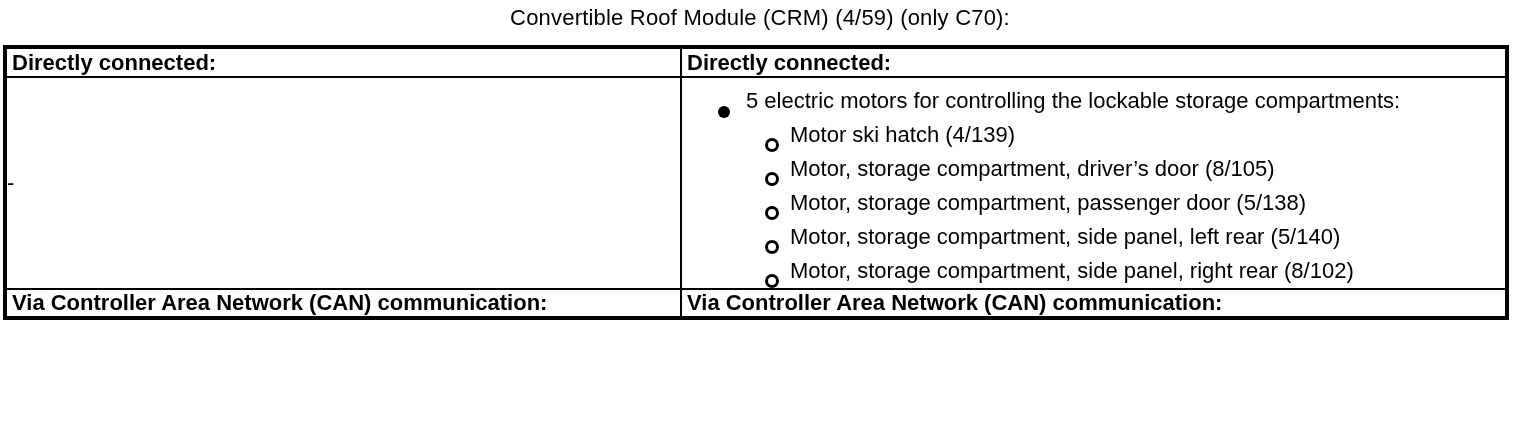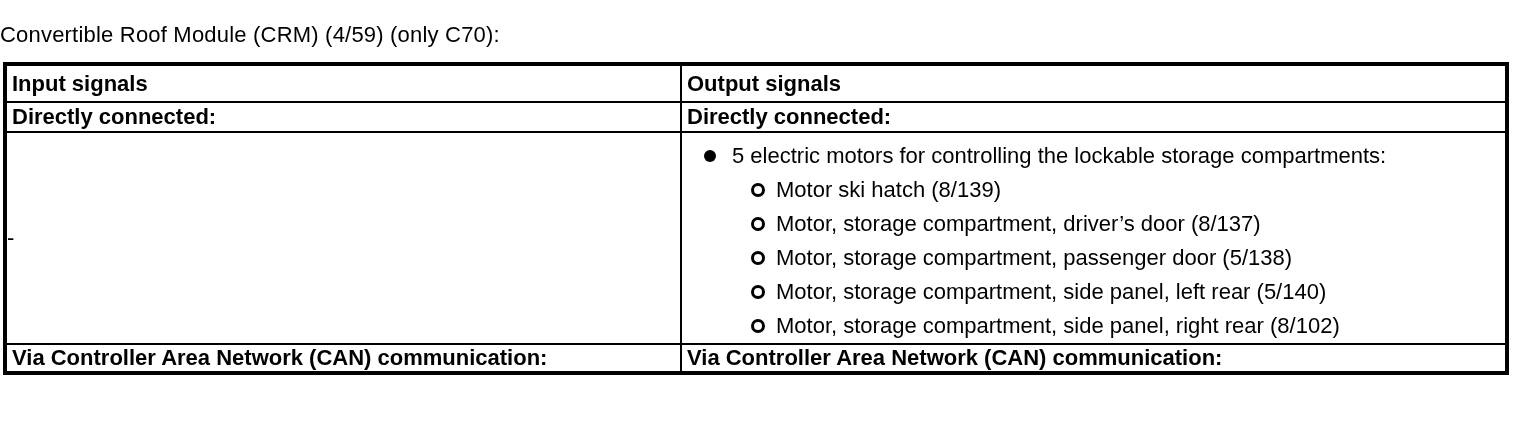--- a/index.html
+++ b/index.html
@@ -6,22 +6,22 @@
   html, body {
     margin: 0; padding: 0;
     width: 1520px; height: 428px;
     background: #ffffff;
     color: #000000;
     font-family: "Liberation Sans", sans-serif;
   }
   .page { position: relative; width: 1520px; height: 428px; overflow: hidden; }
 
   .page-title {
-    padding-top: 22px;
-    text-align: left;
+    padding-top: 5px;
+    text-align: center;
     font-size: 22px;
     line-height: 26px;
     letter-spacing: 0.2px;
   }
 
   table.signals {
     border-collapse: collapse;
     table-layout: fixed;
     width: 1506px;
     margin: 14px 0 0 3px;
@@ -39,23 +39,24 @@
   tr.sublabel td { font-weight: bold; height: 30px; padding-left: 5px; }
   tr.bigbody td  { height: 208px; padding: 0; }
   tr.canlabel td { font-weight: bold; height: 25px; padding-left: 5px; }
   tr.lastbody td { height: 41px; padding: 0; }
 
   td.dash-cell { padding-left: 7px; }
 
   .blist { padding-top: 6px; }
   .li {
     display: flex;
-    align-items: flex-start;
+    align-items: flex-end;
     line-height: 34px;
     white-space: nowrap;
+    padding-left: 14px;
   }
   .marker-disc {
     flex: 0 0 auto;
     width: 12px; height: 12px;
     border-radius: 50%;
     background: #000;
     margin: 11px 16px 0 22px;
   }
   .marker-circle {
     flex: 0 0 auto;
@@ -74,45 +75,41 @@
 
   <div class="page-title">Convertible Roof Module (CRM) (4/59) (only C70):</div>
 
   <table class="signals">
     <colgroup>
       <col style="width:676px">
       <col>
     </colgroup>
 
     <tbody>
-        <tr class="hdr">
-      <td>Input signals</td>
-      <td>Output signals</td>
-    </tr>
 
     <tr class="sublabel">
       <td>Directly connected:</td>
       <td>Directly connected:</td>
     </tr>
 
     <tr class="bigbody">
       <td class="dash-cell">-</td>
       <td>
         <div class="blist">
           <div class="li">
             <span class="marker-disc"></span>
             <span>5 electric motors for controlling the lockable storage compartments:</span>
           </div>
           <div class="li">
             <span class="marker-circle"></span>
-            <span>Motor ski hatch (8/139)</span>
+            <span>Motor ski hatch (4/139)</span>
           </div>
           <div class="li">
             <span class="marker-circle"></span>
-            <span>Motor, storage compartment, driver’s door (8/137)</span>
+            <span>Motor, storage compartment, driver’s door (8/105)</span>
           </div>
           <div class="li">
             <span class="marker-circle"></span>
             <span>Motor, storage compartment, passenger door (5/138)</span>
           </div>
           <div class="li">
             <span class="marker-circle"></span>
             <span>Motor, storage compartment, side panel, left rear (5/140)</span>
           </div>
           <div class="li">

